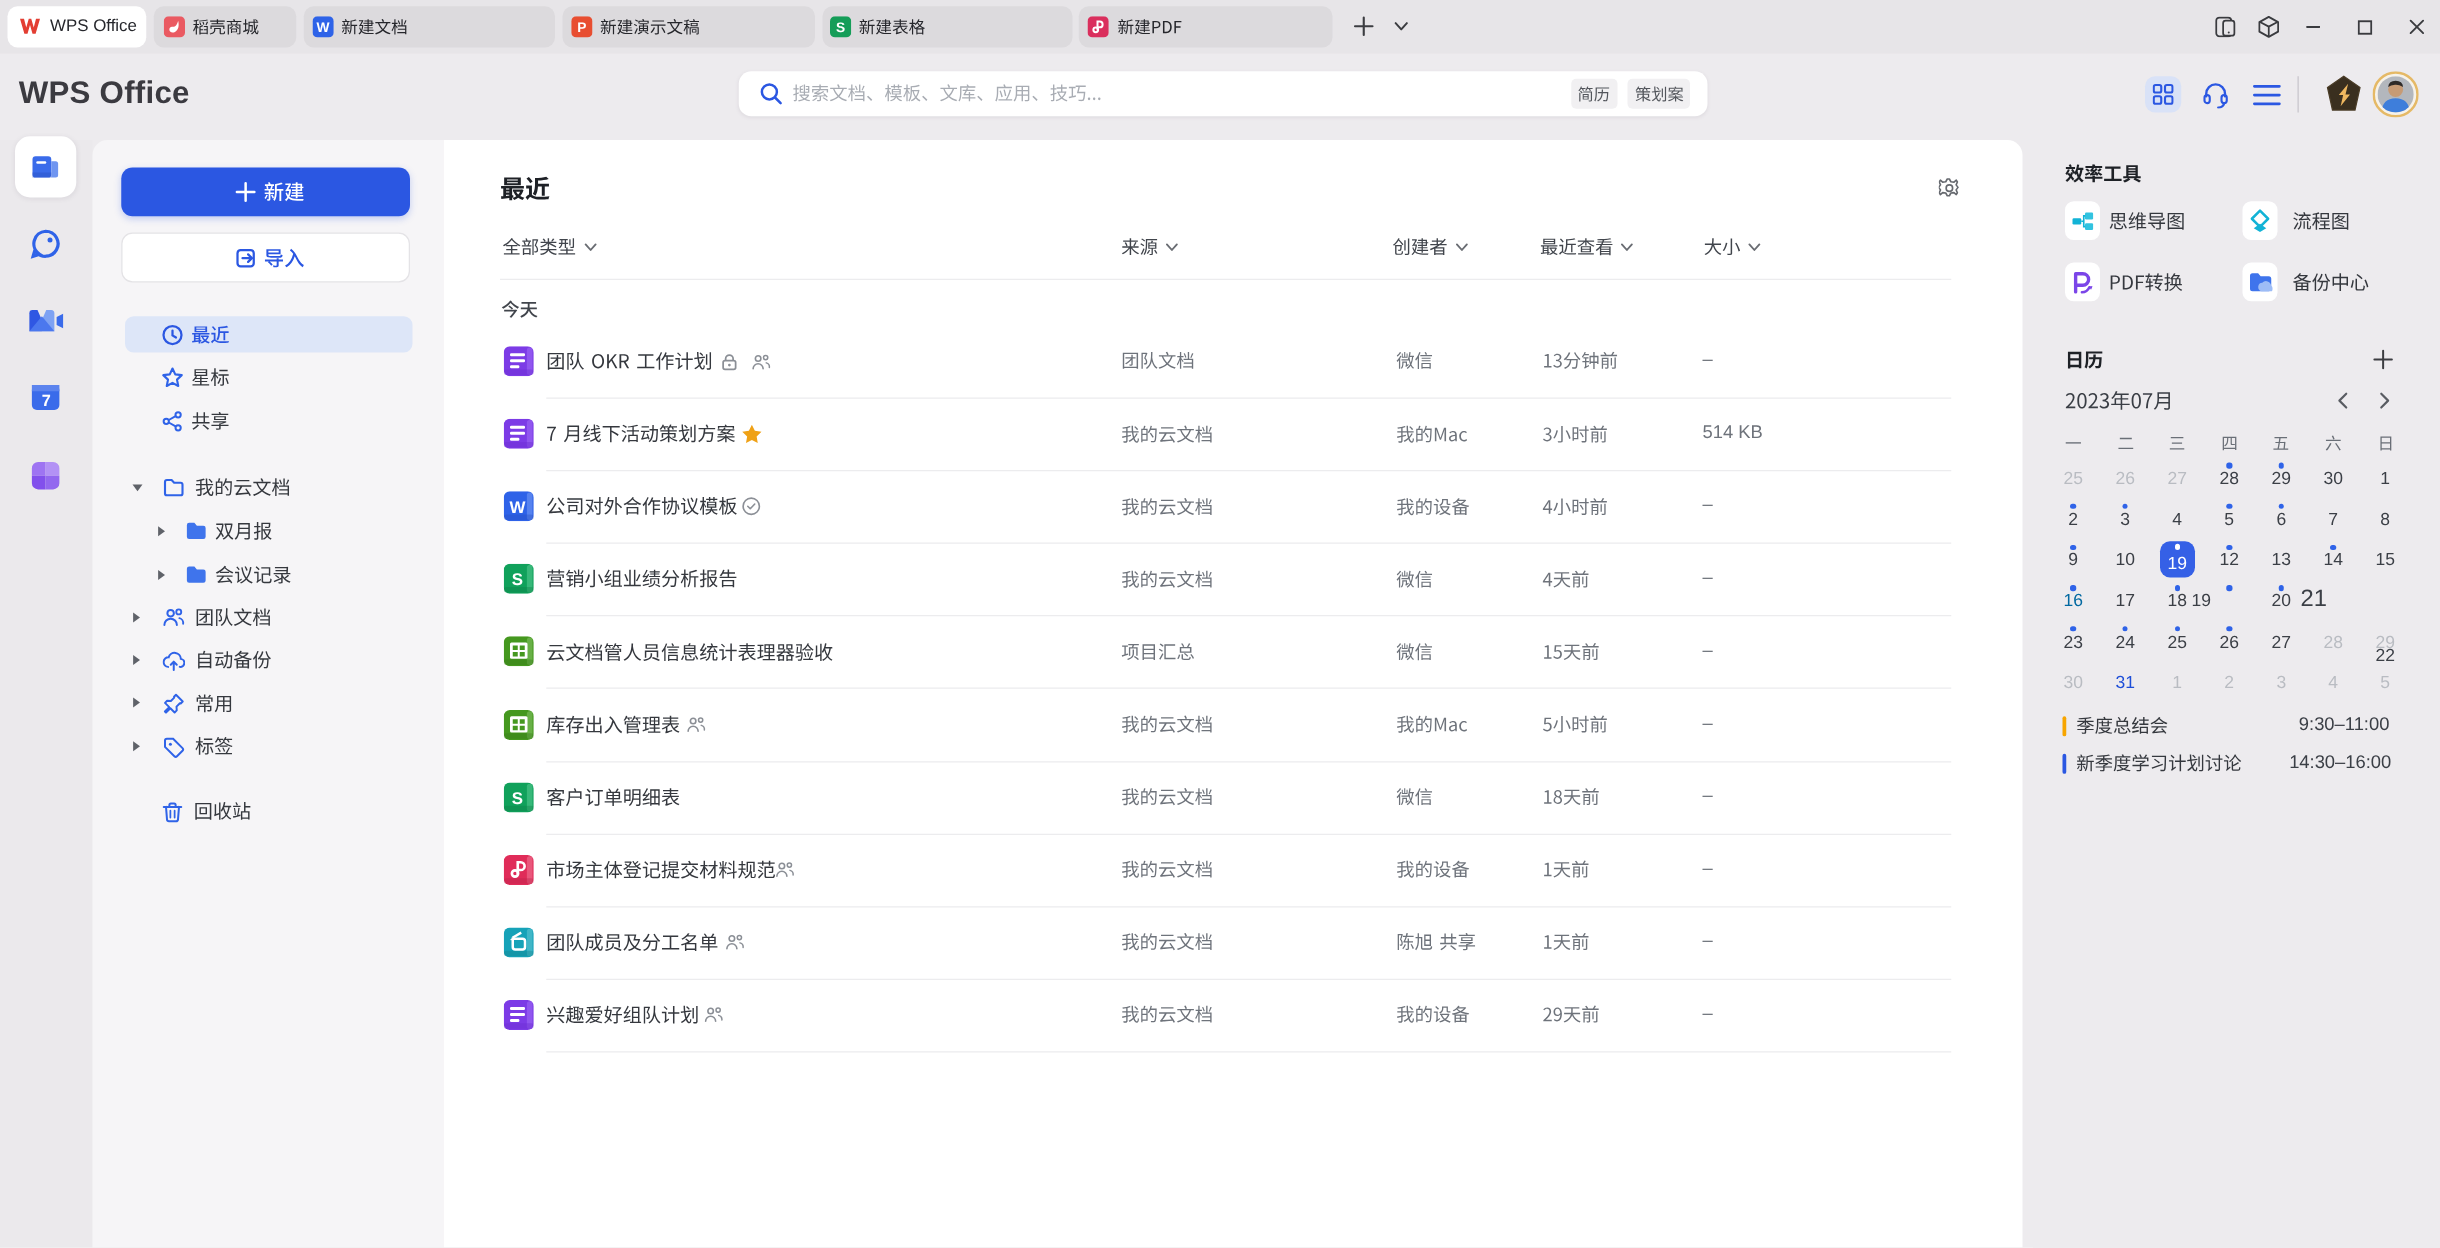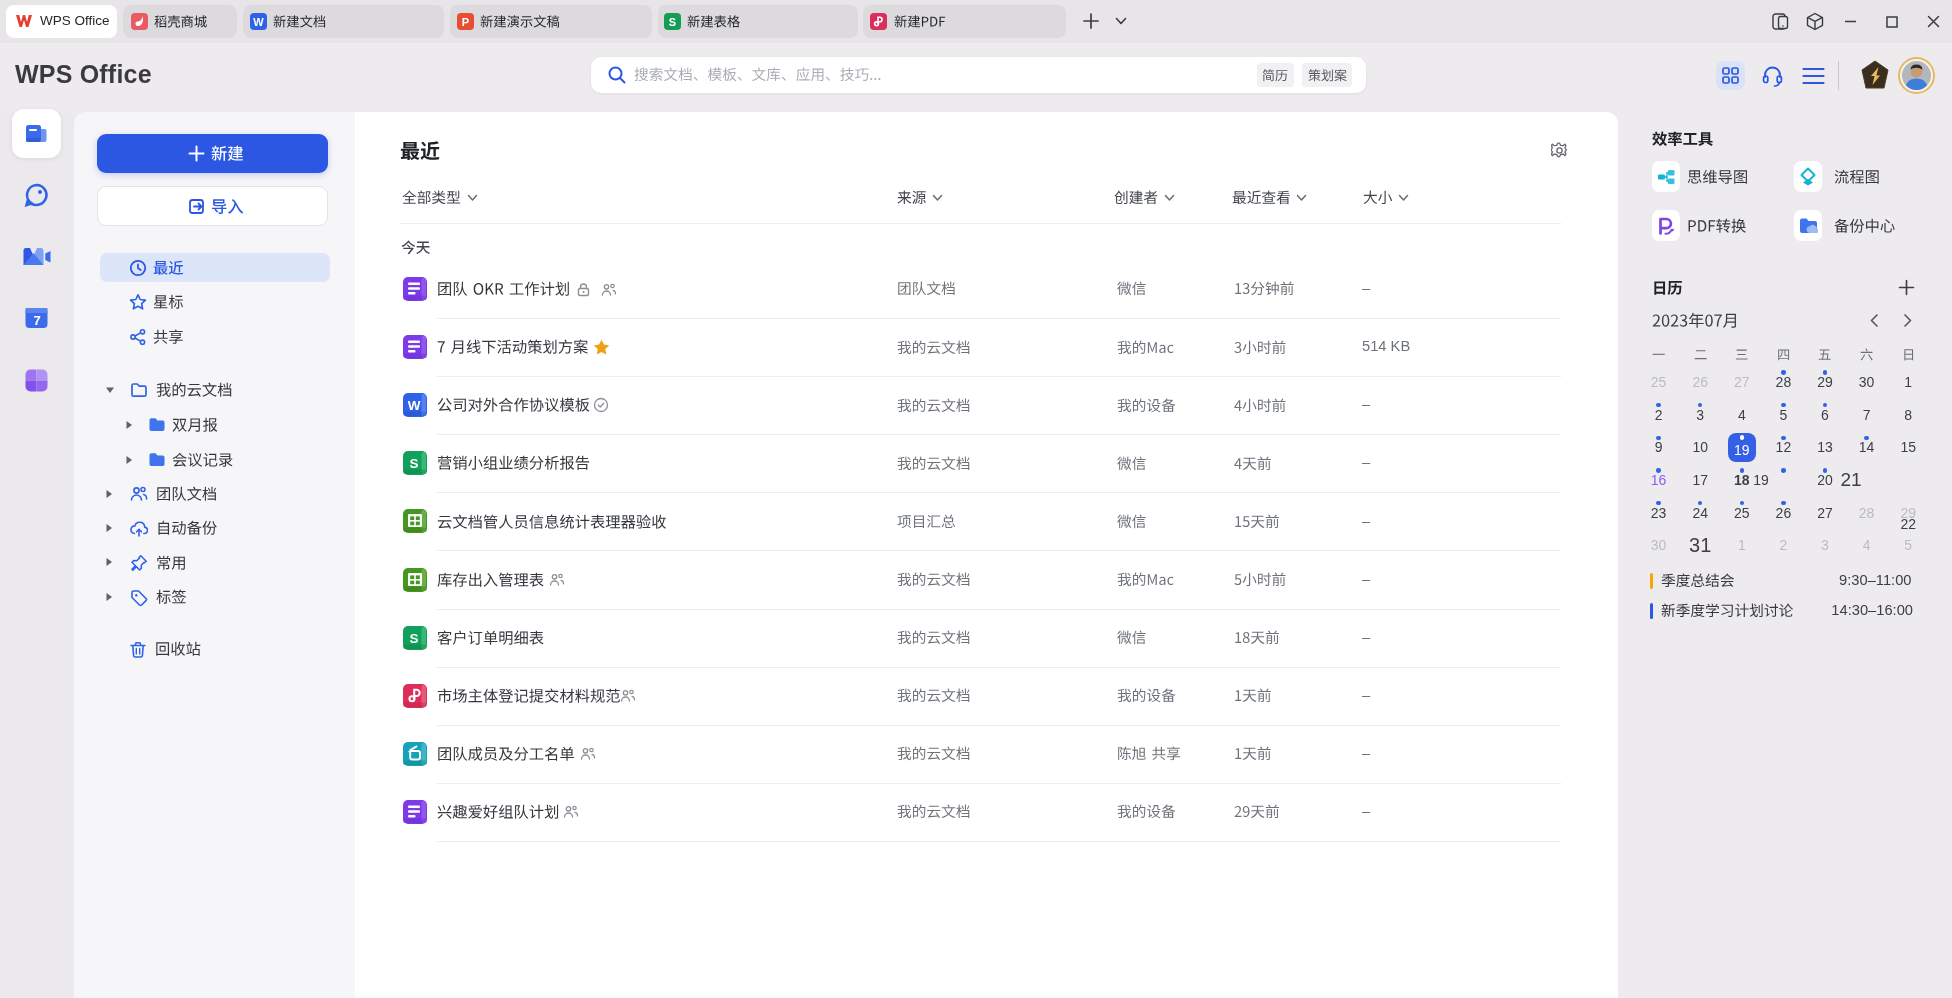--- a/index.html
+++ b/index.html
@@ -1310,44 +1310,44 @@
 <div style="position:absolute;top:438.4px;font-family:Liberation Sans,sans-serif;font-size:14px;color:#3b3f46;font-weight:400;line-height:18.9px;white-space:nowrap;left:1700.2px;transform:translateX(-50%);">10</div>
 <div style="position:absolute;left:1727.8px;top:433.1px;width:28px;height:29px;background:#3560e6;border-radius:8px;"></div>
 <div style="position:absolute;left:1739.6px;top:435.40000000000003px;width:4.4px;height:4.4px;background:#fff;border-radius:50%;"></div>
 <div style="position:absolute;top:440.7px;font-family:Liberation Sans,sans-serif;font-size:14px;color:#ffffff;font-weight:400;line-height:18.9px;white-space:nowrap;left:1741.8px;transform:translateX(-50%);">19</div>
 <div style="position:absolute;top:438.4px;font-family:Liberation Sans,sans-serif;font-size:14px;color:#3b3f46;font-weight:400;line-height:18.9px;white-space:nowrap;left:1783.4px;transform:translateX(-50%);">12</div>
 <div style="position:absolute;left:1781.25px;top:435.65000000000003px;width:4.3px;height:4.3px;background:#2f63e8;border-radius:50%;"></div>
 <div style="position:absolute;top:438.4px;font-family:Liberation Sans,sans-serif;font-size:14px;color:#3b3f46;font-weight:400;line-height:18.9px;white-space:nowrap;left:1825.0px;transform:translateX(-50%);text-align:right;">13</div>
 <div style="position:absolute;top:438.4px;font-family:Liberation Sans,sans-serif;font-size:14px;color:#3b3f46;font-weight:400;line-height:18.9px;white-space:nowrap;left:1866.6px;transform:translateX(-50%);">14</div>
 <div style="position:absolute;left:1864.4499999999998px;top:435.65000000000003px;width:4.3px;height:4.3px;background:#2f63e8;border-radius:50%;"></div>
 <div style="position:absolute;top:438.4px;font-family:Liberation Sans,sans-serif;font-size:14px;color:#3b3f46;font-weight:400;line-height:18.9px;white-space:nowrap;left:1908.2px;transform:translateX(-50%);">15</div>
-<div style="position:absolute;top:471.1px;font-family:Liberation Sans,sans-serif;font-size:14px;color:#8b5cf6;font-weight:400;line-height:18.9px;white-space:nowrap;left:1658.6px;transform:translateX(-50%);">16</div>
+<div style="position:absolute;top:471.1px;font-family:Liberation Sans,sans-serif;font-size:14px;color:#0369a1;font-weight:400;line-height:18.9px;white-space:nowrap;left:1658.6px;transform:translateX(-50%);">16</div>
 <div style="position:absolute;left:1656.4499999999998px;top:468.35px;width:4.3px;height:4.3px;background:#2f63e8;border-radius:50%;"></div>
 <div style="position:absolute;top:471.1px;font-family:Liberation Sans,sans-serif;font-size:14px;color:#3b3f46;font-weight:400;line-height:18.9px;white-space:nowrap;left:1700.2px;transform:translateX(-50%);">17</div>
-<div style="position:absolute;top:471.1px;font-family:Liberation Sans,sans-serif;font-size:14px;color:#3b3f46;font-weight:700;line-height:18.9px;white-space:nowrap;left:1741.8px;transform:translateX(-50%);">18</div>
+<div style="position:absolute;top:471.1px;font-family:Liberation Sans,sans-serif;font-size:14px;color:#3b3f46;font-weight:400;line-height:18.9px;white-space:nowrap;left:1741.8px;transform:translateX(-50%);">18</div>
 <div style="position:absolute;left:1739.6499999999999px;top:468.35px;width:4.3px;height:4.3px;background:#2f63e8;border-radius:50%;"></div>
 <div style="position:absolute;top:471.1px;font-family:Liberation Sans,sans-serif;font-size:14px;color:#3b3f46;font-weight:400;line-height:18.9px;white-space:nowrap;left:1761px;transform:translateX(-50%);">19</div>
 <div style="position:absolute;left:1781.25px;top:468.35px;width:4.3px;height:4.3px;background:#2f63e8;border-radius:50%;"></div>
 <div style="position:absolute;top:471.1px;font-family:Liberation Sans,sans-serif;font-size:14px;color:#3b3f46;font-weight:400;line-height:18.9px;white-space:nowrap;left:1825.0px;transform:translateX(-50%);">20</div>
 <div style="position:absolute;left:1822.85px;top:468.35px;width:4.3px;height:4.3px;background:#2f63e8;border-radius:50%;"></div>
 <div style="position:absolute;top:471.1px;font-family:Liberation Sans,sans-serif;font-size:19px;color:#3b3f46;font-weight:400;line-height:18.9px;white-space:nowrap;left:1851px;transform:translateX(-50%);">21</div>
 <div style="position:absolute;top:471.1px;font-family:Liberation Sans,sans-serif;font-size:14px;color:#3b3f46;font-weight:400;line-height:18.9px;white-space:nowrap;left:1908.2px;transform:translateX(-50%);margin-top:44px;">22</div>
 <div style="position:absolute;top:503.8px;font-family:Liberation Sans,sans-serif;font-size:14px;color:#3b3f46;font-weight:400;line-height:18.9px;white-space:nowrap;left:1658.6px;transform:translateX(-50%);text-align:center;">23</div>
 <div style="position:absolute;left:1656.4499999999998px;top:501.05000000000007px;width:4.3px;height:4.3px;background:#2f63e8;border-radius:50%;"></div>
 <div style="position:absolute;top:503.8px;font-family:Liberation Sans,sans-serif;font-size:14px;color:#3b3f46;font-weight:400;line-height:18.9px;white-space:nowrap;left:1700.2px;transform:translateX(-50%);">24</div>
 <div style="position:absolute;left:1698.05px;top:501.05000000000007px;width:4.3px;height:4.3px;background:#2f63e8;border-radius:50%;"></div>
 <div style="position:absolute;top:503.8px;font-family:Liberation Sans,sans-serif;font-size:14px;color:#3b3f46;font-weight:400;line-height:18.9px;white-space:nowrap;left:1741.8px;transform:translateX(-50%);">25</div>
 <div style="position:absolute;left:1739.6499999999999px;top:501.05000000000007px;width:4.3px;height:4.3px;background:#2f63e8;border-radius:50%;"></div>
 <div style="position:absolute;top:503.8px;font-family:Liberation Sans,sans-serif;font-size:14px;color:#3b3f46;font-weight:400;line-height:18.9px;white-space:nowrap;left:1783.4px;transform:translateX(-50%);">26</div>
 <div style="position:absolute;left:1781.25px;top:501.05000000000007px;width:4.3px;height:4.3px;background:#2f63e8;border-radius:50%;"></div>
 <div style="position:absolute;top:503.8px;font-family:Liberation Sans,sans-serif;font-size:14px;color:#3b3f46;font-weight:400;line-height:18.9px;white-space:nowrap;left:1825.0px;transform:translateX(-50%);">27</div>
 <div style="position:absolute;top:503.8px;font-family:Liberation Sans,sans-serif;font-size:14px;color:#b9bcc2;font-weight:400;line-height:18.9px;white-space:nowrap;left:1866.6px;transform:translateX(-50%);">28</div>
 <div style="position:absolute;top:503.8px;font-family:Liberation Sans,sans-serif;font-size:14px;color:#b9bcc2;font-weight:400;line-height:18.9px;white-space:nowrap;left:1908.2px;transform:translateX(-50%);">29</div>
 <div style="position:absolute;top:536.4px;font-family:Liberation Sans,sans-serif;font-size:14px;color:#b9bcc2;font-weight:400;line-height:18.9px;white-space:nowrap;left:1658.6px;transform:translateX(-50%);">30</div>
-<div style="position:absolute;top:536.4px;font-family:Liberation Sans,sans-serif;font-size:20px;color:#404040;font-weight:400;line-height:18.9px;white-space:nowrap;left:1700.2px;transform:translateX(-50%);">31</div>
+<div style="position:absolute;top:536.4px;font-family:Liberation Sans,sans-serif;font-size:14px;color:#1d4ed8;font-weight:400;line-height:18.9px;white-space:nowrap;left:1700.2px;transform:translateX(-50%);">31</div>
 <div style="position:absolute;top:536.4px;font-family:Liberation Sans,sans-serif;font-size:14px;color:#b9bcc2;font-weight:400;line-height:18.9px;white-space:nowrap;left:1741.8px;transform:translateX(-50%);">1</div>
 <div style="position:absolute;top:536.4px;font-family:Liberation Sans,sans-serif;font-size:14px;color:#b9bcc2;font-weight:400;line-height:18.9px;white-space:nowrap;left:1783.4px;transform:translateX(-50%);">2</div>
 <div style="position:absolute;top:536.4px;font-family:Liberation Sans,sans-serif;font-size:14px;color:#b9bcc2;font-weight:400;line-height:18.9px;white-space:nowrap;left:1825.0px;transform:translateX(-50%);">3</div>
 <div style="position:absolute;top:536.4px;font-family:Liberation Sans,sans-serif;font-size:14px;color:#b9bcc2;font-weight:400;line-height:18.9px;white-space:nowrap;left:1866.6px;transform:translateX(-50%);">4</div>
 <div style="position:absolute;top:536.4px;font-family:Liberation Sans,sans-serif;font-size:14px;color:#b9bcc2;font-weight:400;line-height:18.9px;white-space:nowrap;left:1908.2px;transform:translateX(-50%);">5</div>
 <div style="position:absolute;left:1650px;top:572.5px;width:3px;height:16px;background:#f7a500;border-radius:1.5px;"></div>
 <svg style="position:absolute;left:1660.5px;top:570.8px;overflow:visible" width="74" height="19">
     <g fill="#35383e" transform="translate(0,14.92) scale(0.01470,-0.01470)">
       <use href="#g189" x="0"></use>
       <use href="#g190" x="1000"></use>

